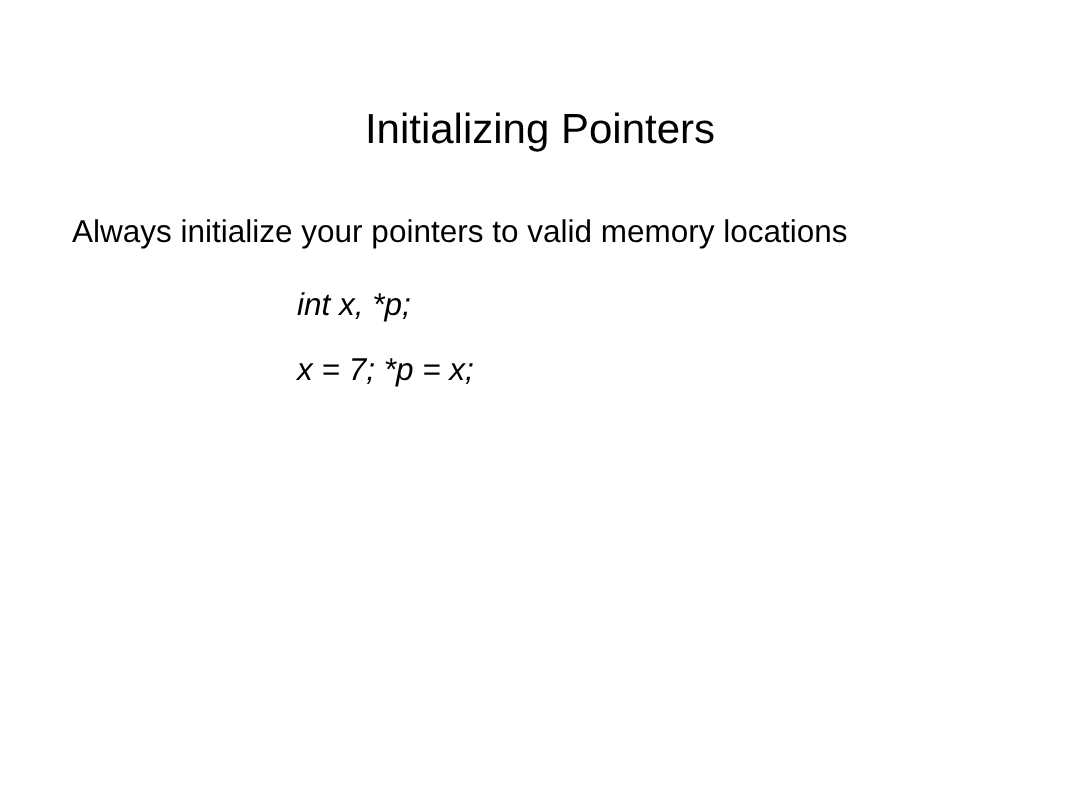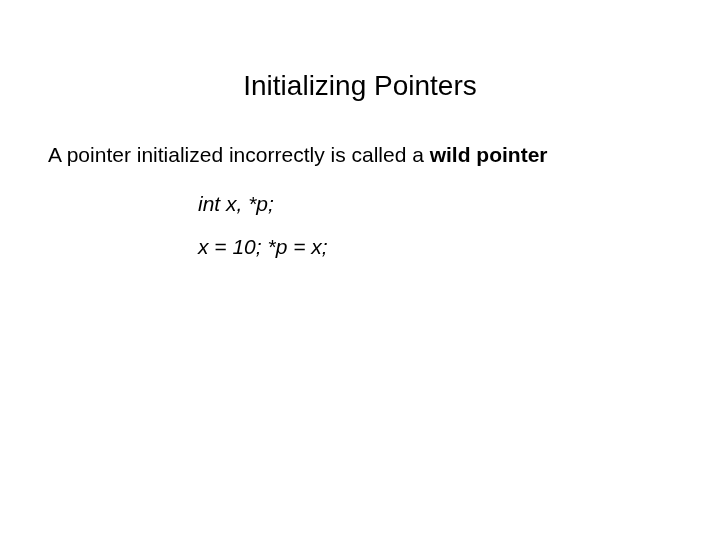--- a/index.html
+++ b/index.html
@@ -35,23 +35,21 @@
     padding-left: 150px;
     font-style: italic;
   }
 </style>
 </head>
 <body>
 
 <div class="slide">
   <h1 class="title">Initializing Pointers</h1>
 
+  <p class="body-text">Always initialize your pointers to valid memory locations</p>
 
-  <p class="body-text">
-    <span>A pointer initialized incorrectly is called a </span><b>wild pointer</b>
-  </p>
 
 
 
   <p class="code-block">int x, *p;</p>
 
-  <p class="code-block">x = 10;   *p = x;</p>
+  <p class="code-block">x = 7;   *p = x;</p>
 </div>
 
 </body></html>

